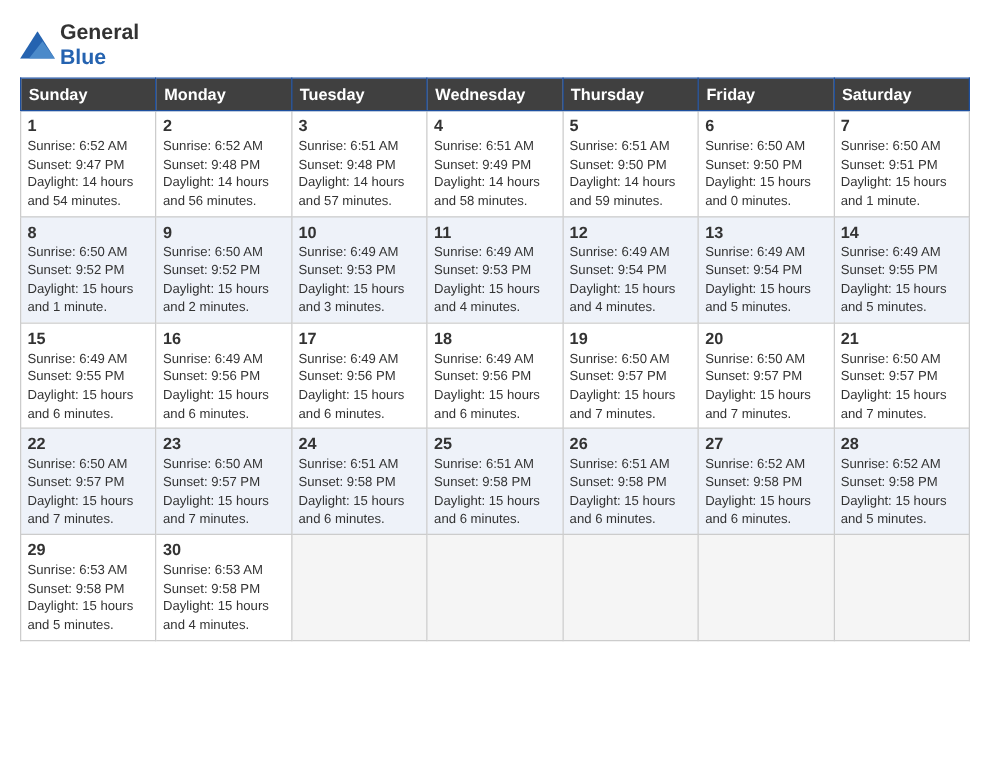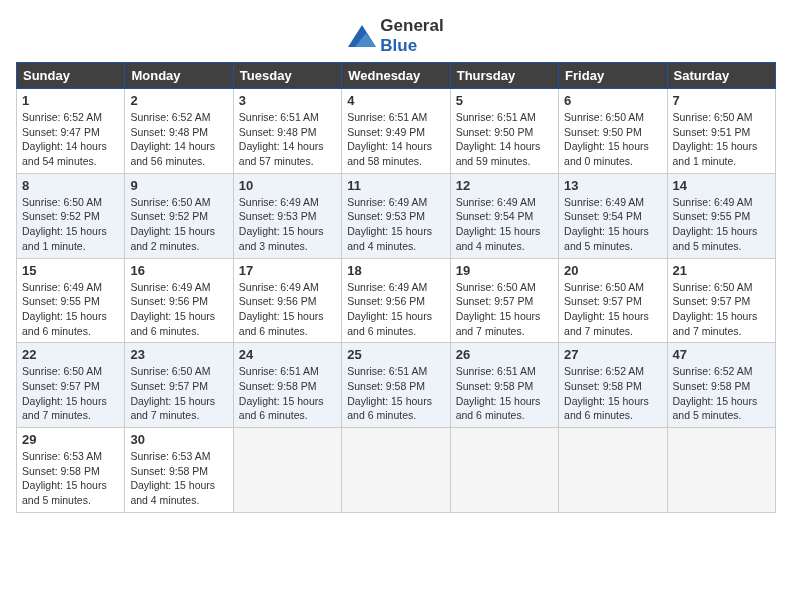--- a/index.html
+++ b/index.html
@@ -5,21 +5,21 @@
     * { box-sizing: border-box; margin: 0; padding: 0; }
     body {
       font-family: Arial, sans-serif;
       background: #fff;
       width: 792px;
       min-height: 612px;
       padding: 16px;
     }
     .header-area {
       display: flex;
-      justify-content: center;
+      justify-content: space-between;
       align-items: flex-start;
       margin-bottom: 6px;
     }
     .logo {
       display: flex;
       align-items: center;
       gap: 4px;
     }
     .logo-icon {
       width: 28px;
@@ -295,21 +295,21 @@
 and 6 minutes.</div>
         </td>
         <td style="background-color: rgb(238, 242, 249);">
           <span class="day-number">27</span>
           <div class="day-info" style="white-space: pre-line;">Sunrise: 6:52 AM
 Sunset: 9:58 PM
 Daylight: 15 hours
 and 6 minutes.</div>
         </td>
         <td style="background-color: rgb(238, 242, 249);">
-          <span class="day-number">47</span>
+          <span class="day-number">28</span>
           <div class="day-info" style="white-space: pre-line;">Sunrise: 6:52 AM
 Sunset: 9:58 PM
 Daylight: 15 hours
 and 5 minutes.</div>
         </td>
       </tr>
       <tr>
         <td style="background-color: rgb(255, 255, 255);">
           <span class="day-number">29</span>
           <div class="day-info" style="white-space: pre-line;">Sunrise: 6:53 AM

